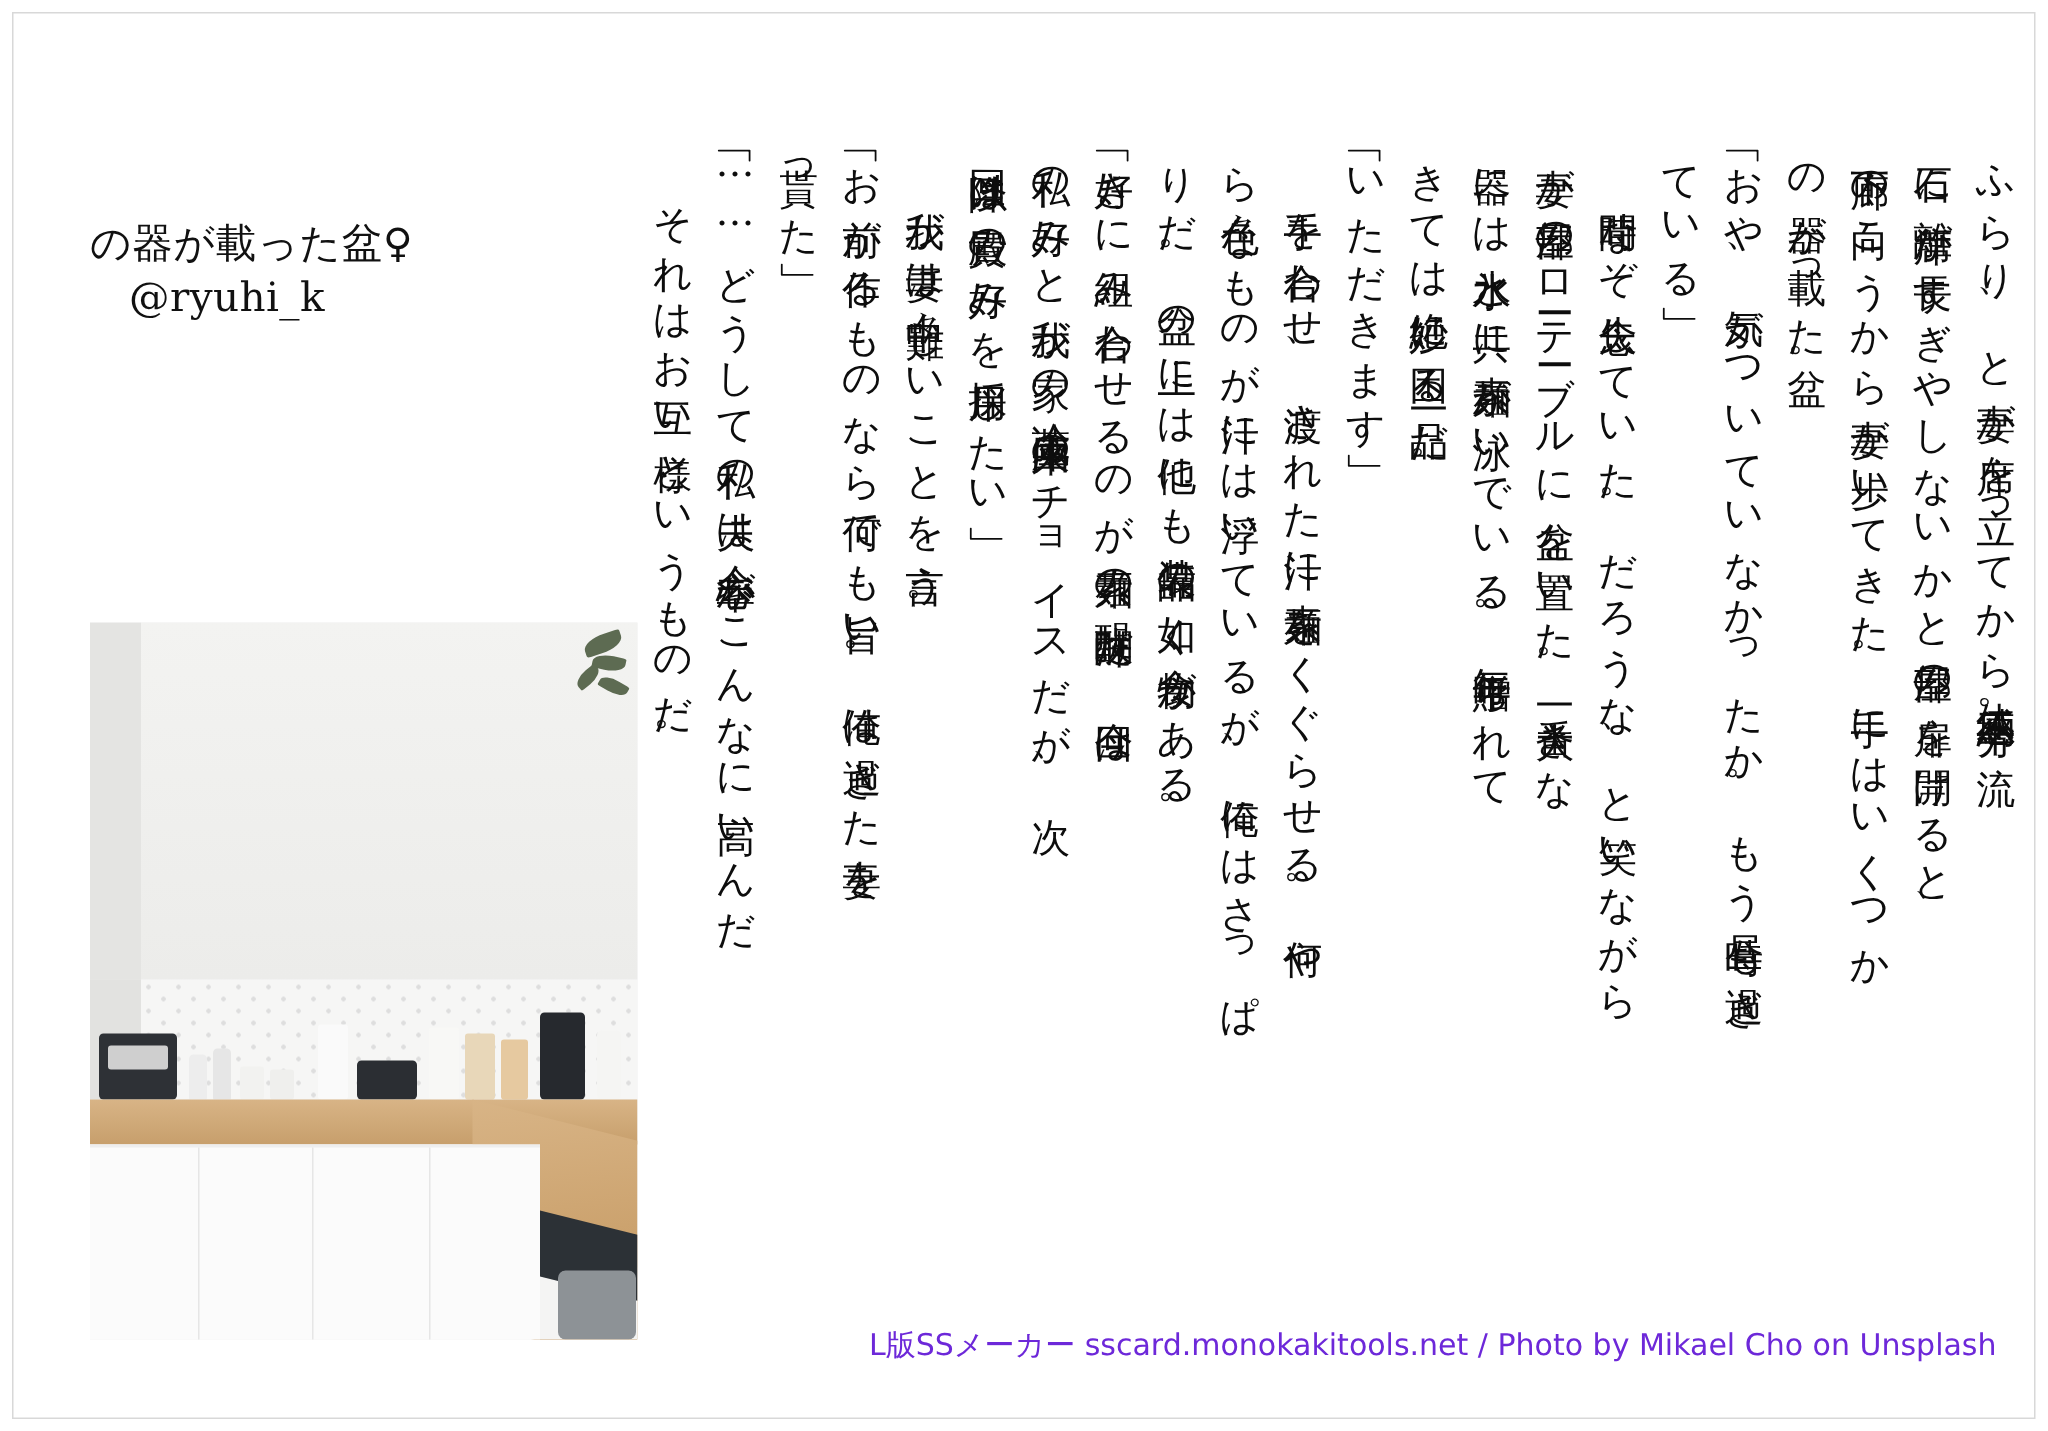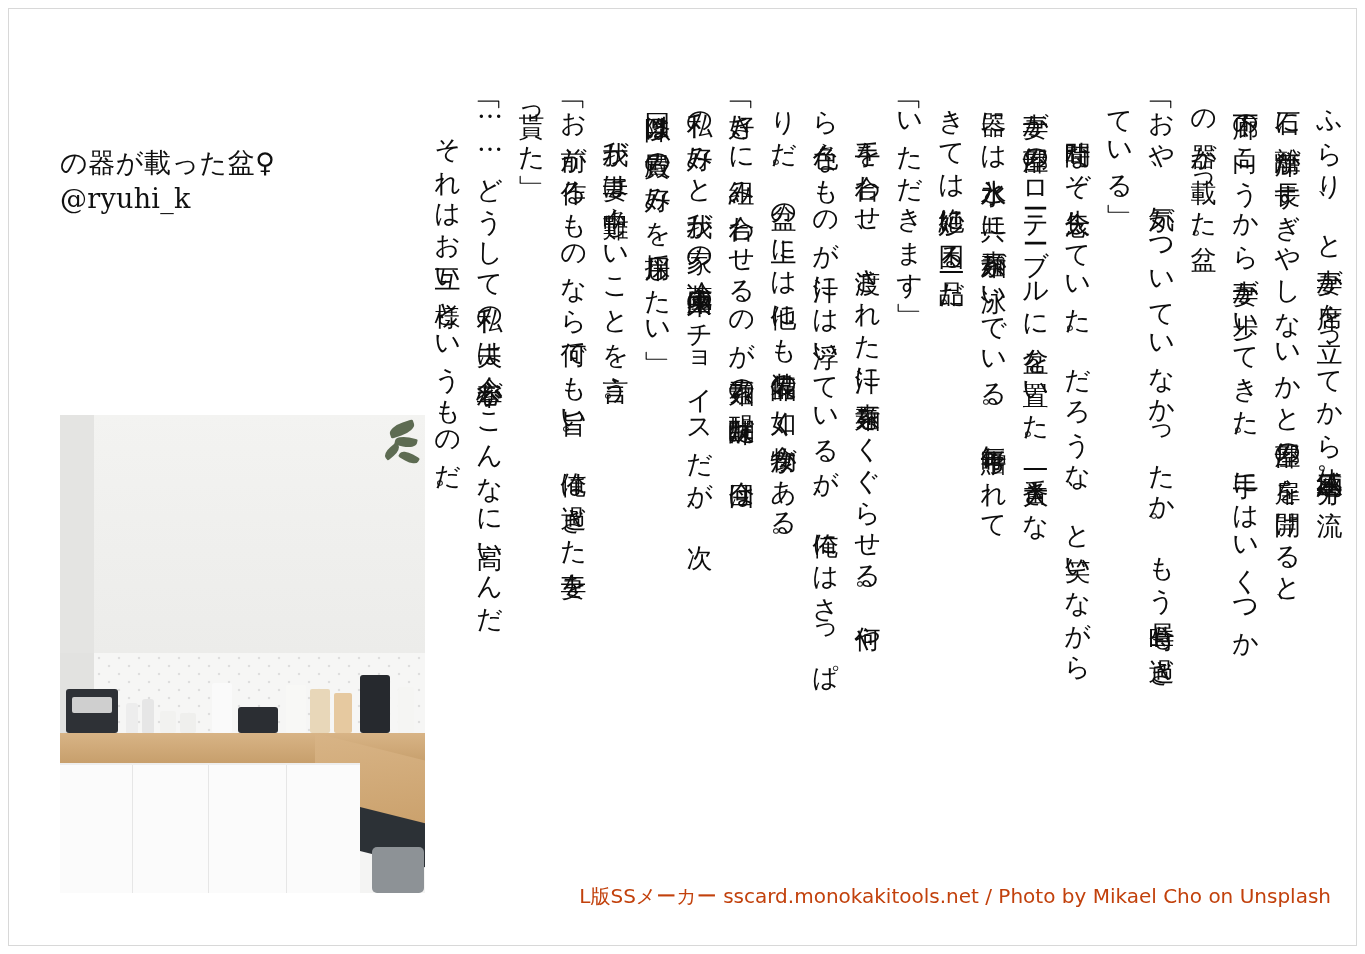--- a/index.html
+++ b/index.html
@@ -47,20 +47,21 @@
     letter-spacing: 0.02em;
     white-space: nowrap;
   }
   .author-handle {
     font-family: "DejaVu Serif", "Liberation Serif", serif;
     font-size: 27px;
     line-height: 1.35;
     color: #111111;
     letter-spacing: 0.01em;
     white-space: nowrap;
+    margin-left: 26px;
   }
   
   .photo {
     position: absolute;
     left: 60px;
     top: 415px;
     width: 365px;
     height: 478px;
     overflow: hidden;
     background: #efefef;
@@ -228,21 +229,21 @@
     white-space: nowrap;
     overflow: visible;
   }
   
   .footer {
     position: absolute;
     right: 34px;
     bottom: 44px;
     font-family: "DejaVu Sans", "Liberation Sans", sans-serif;
     font-size: 20px;
-    color: #c2410c;
+    color: #6d28d9;
     white-space: nowrap;
   }
 </style>
 </head>
 <body>
 
 <div class="card">
 
   <div class="card-border"></div>
 

